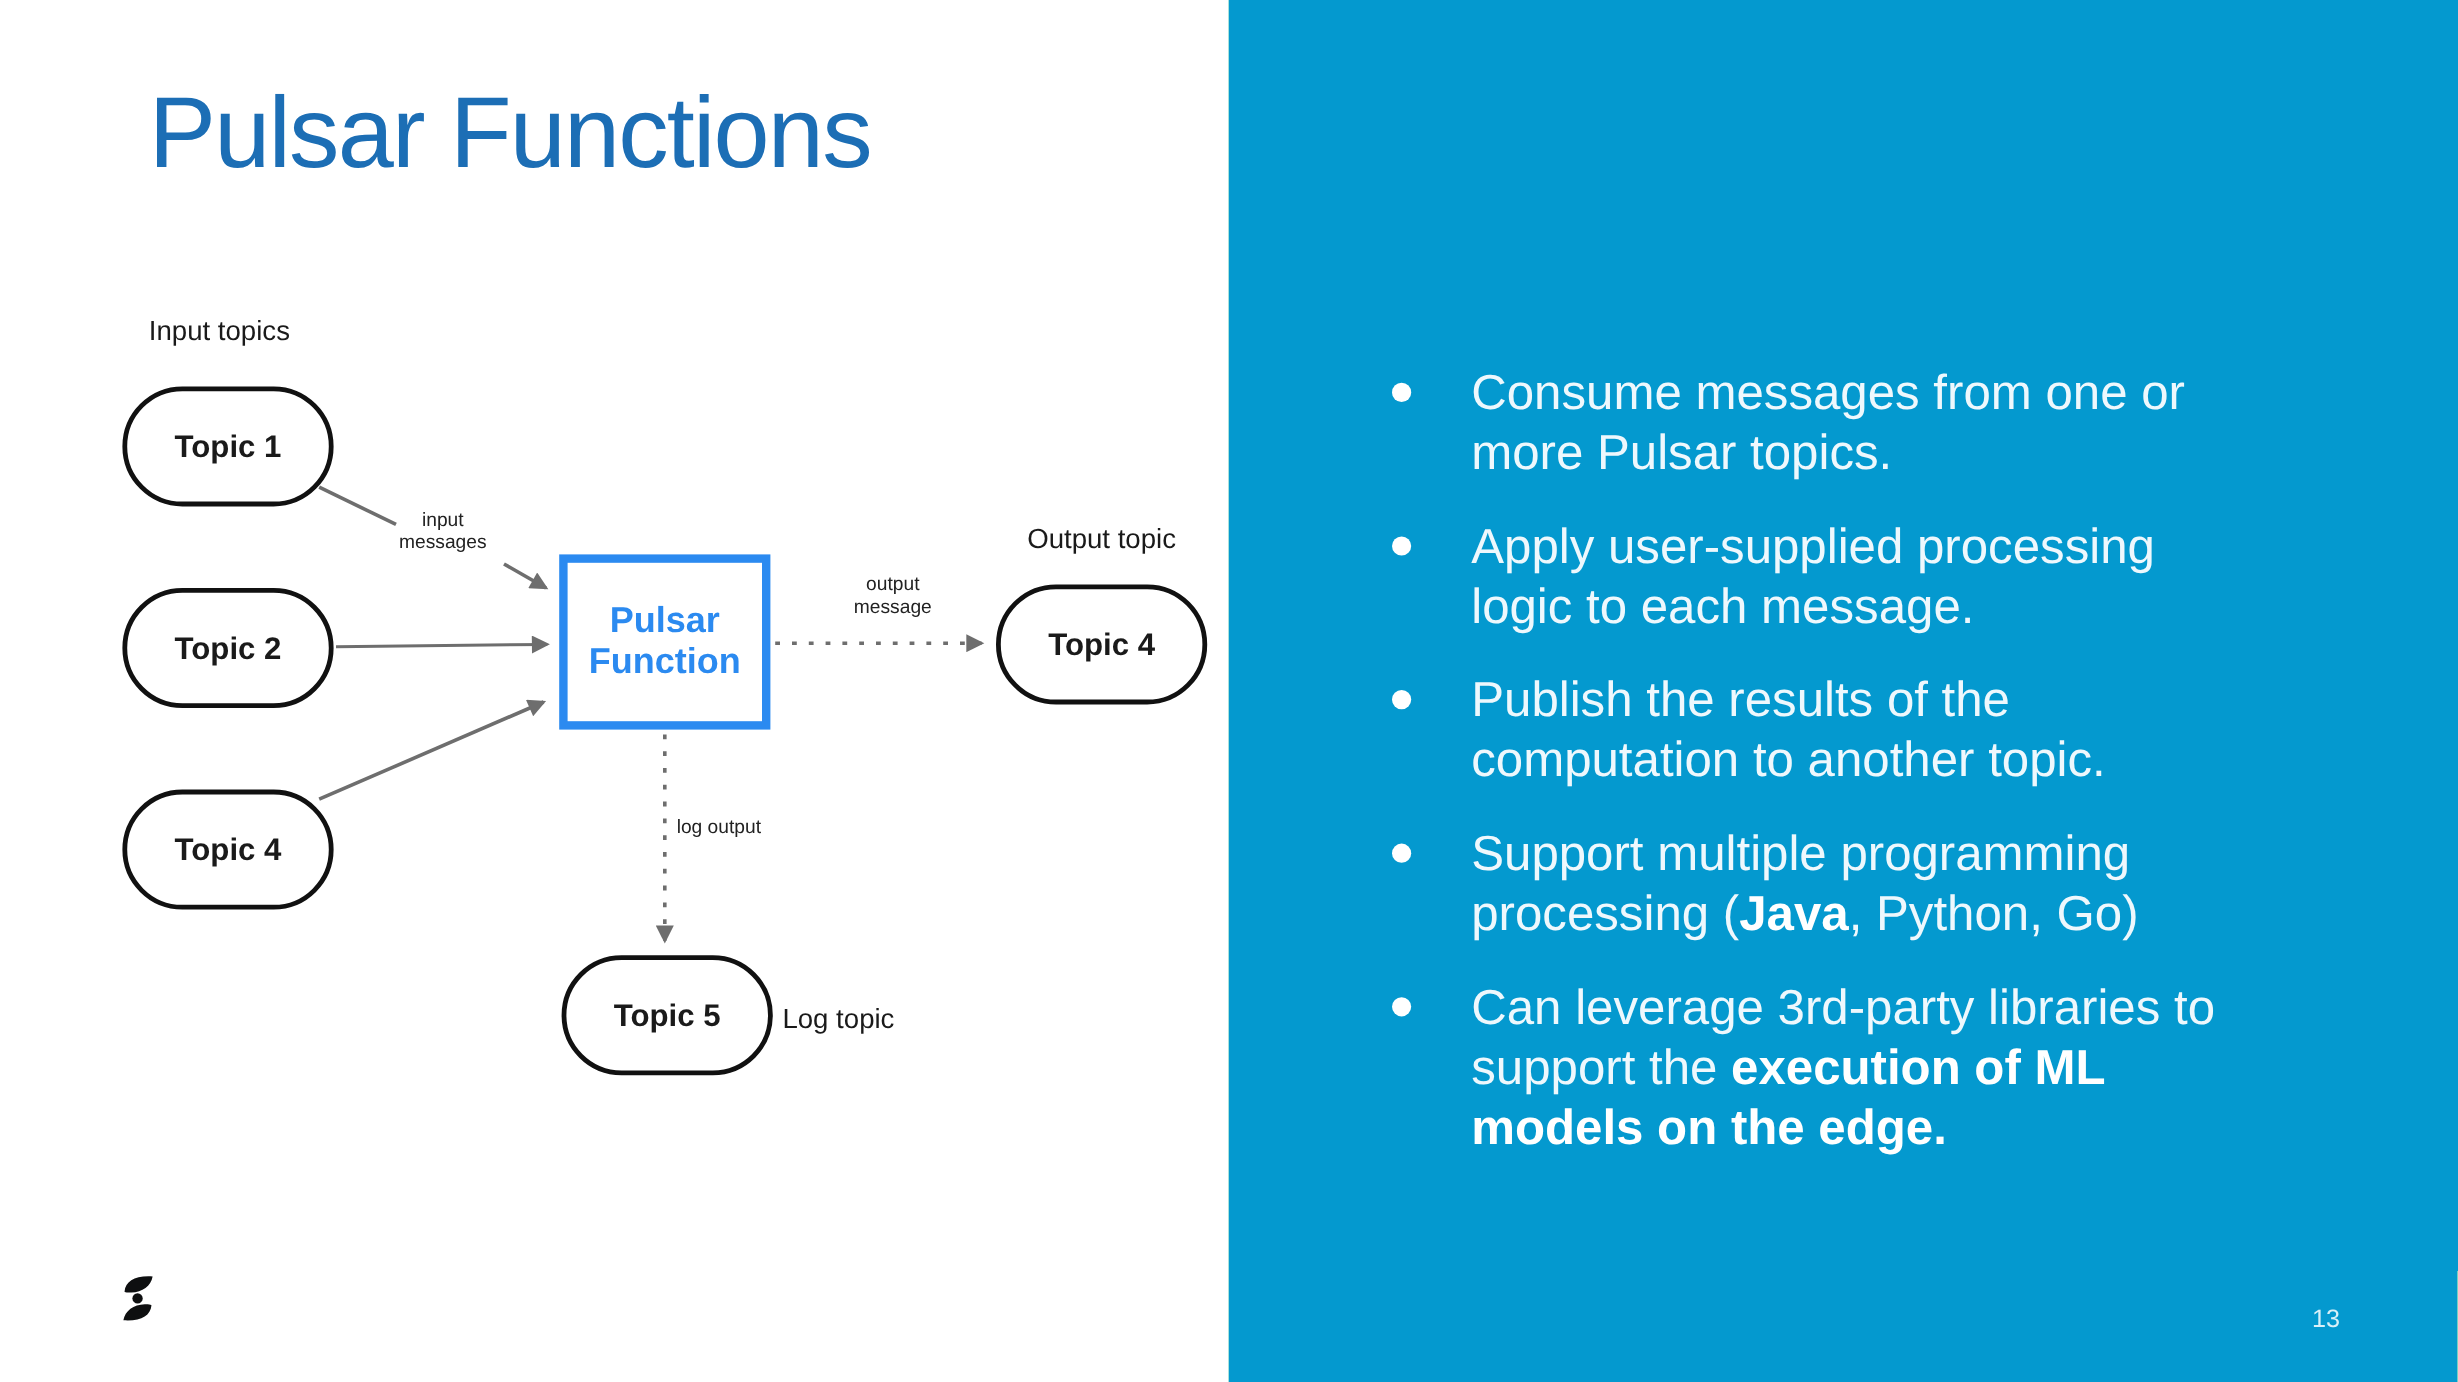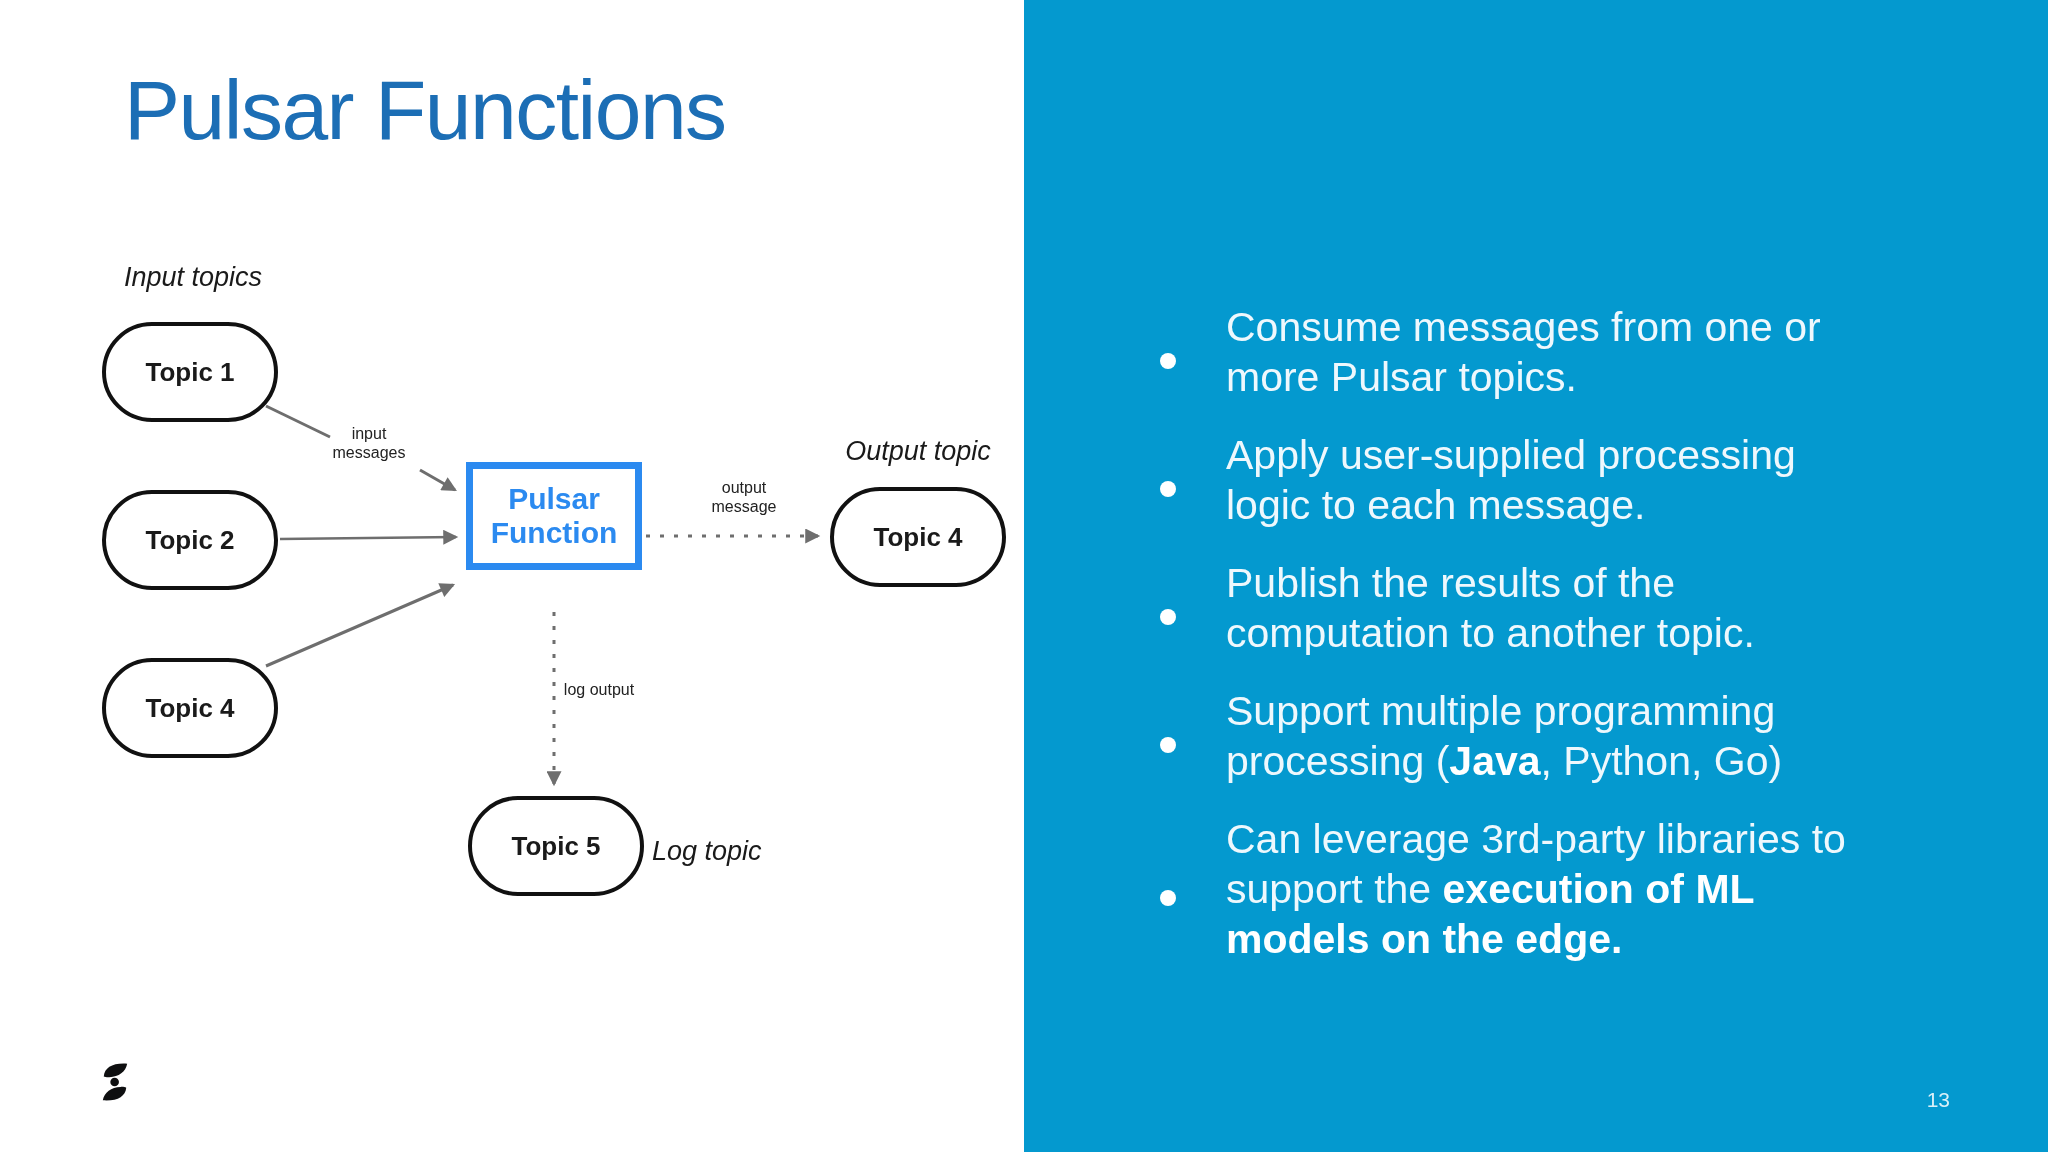--- a/index.html
+++ b/index.html
@@ -26,24 +26,23 @@
     font-size: 84px;
     font-weight: 400;
     letter-spacing: -1.5px;
     color: #1c6eb5;
     white-space: nowrap;
   }
   .arrows-layer { position: absolute; left: 0; top: 0; }
 
   .group-label {
     position: absolute;
-    font-size: 27px;
+    font-size: 23px;
     color: #1a1a1a;
     white-space: nowrap;
-    font-style: italic;
   }
   .lbl-input-topics  { left: 124px; top: 262px; }
   .lbl-output-topic  { left: 830px; top: 436px; width: 176px; text-align: center; }
   .lbl-log-topic     { left: 636px; top: 836px; margin-left: 16px; }
 
   .edge-label {
     position: absolute;
     font-size: 16px;
     line-height: 1.2;
     color: #222222;
@@ -69,21 +68,21 @@
   }
   .pill-topic1 { left: 102px; top: 322px; }
   .pill-topic2 { left: 102px; top: 490px; }
   .pill-topic3 { left: 102px; top: 658px; }
   .pill-topic4 { left: 830px; top: 487px; }
   .pill-topic5 { left: 468px; top: 796px; }
 
   .function-box {
     position: absolute;
     left: 466px; top: 462px;
-    width: 176px; height: 108px;
+    width: 176px; height: 146px;
     box-sizing: border-box;
     background: #ffffff;
     border: 7px solid #2b8af0;
     display: flex;
     align-items: center;
     justify-content: center;
     text-align: center;
     font-size: 30px;
     font-weight: 700;
     line-height: 1.15;
@@ -104,21 +103,21 @@
     width: 1024px; height: 1152px;
     background: #0499cf;
   }
   .bullets {
     position: absolute;
     left: 136px; top: 302px;
     width: 820px;
   }
   .bullet {
     display: flex;
-    align-items: center;
+    align-items: flex-start;
     margin-bottom: 28px;
   }
   .bullet-dot {
     flex: 0 0 auto;
     width: 16px; height: 16px;
     border-radius: 50%;
     background: #ffffff;
     margin: 17px 50px 0 0;
   }
   .bullet-text {

